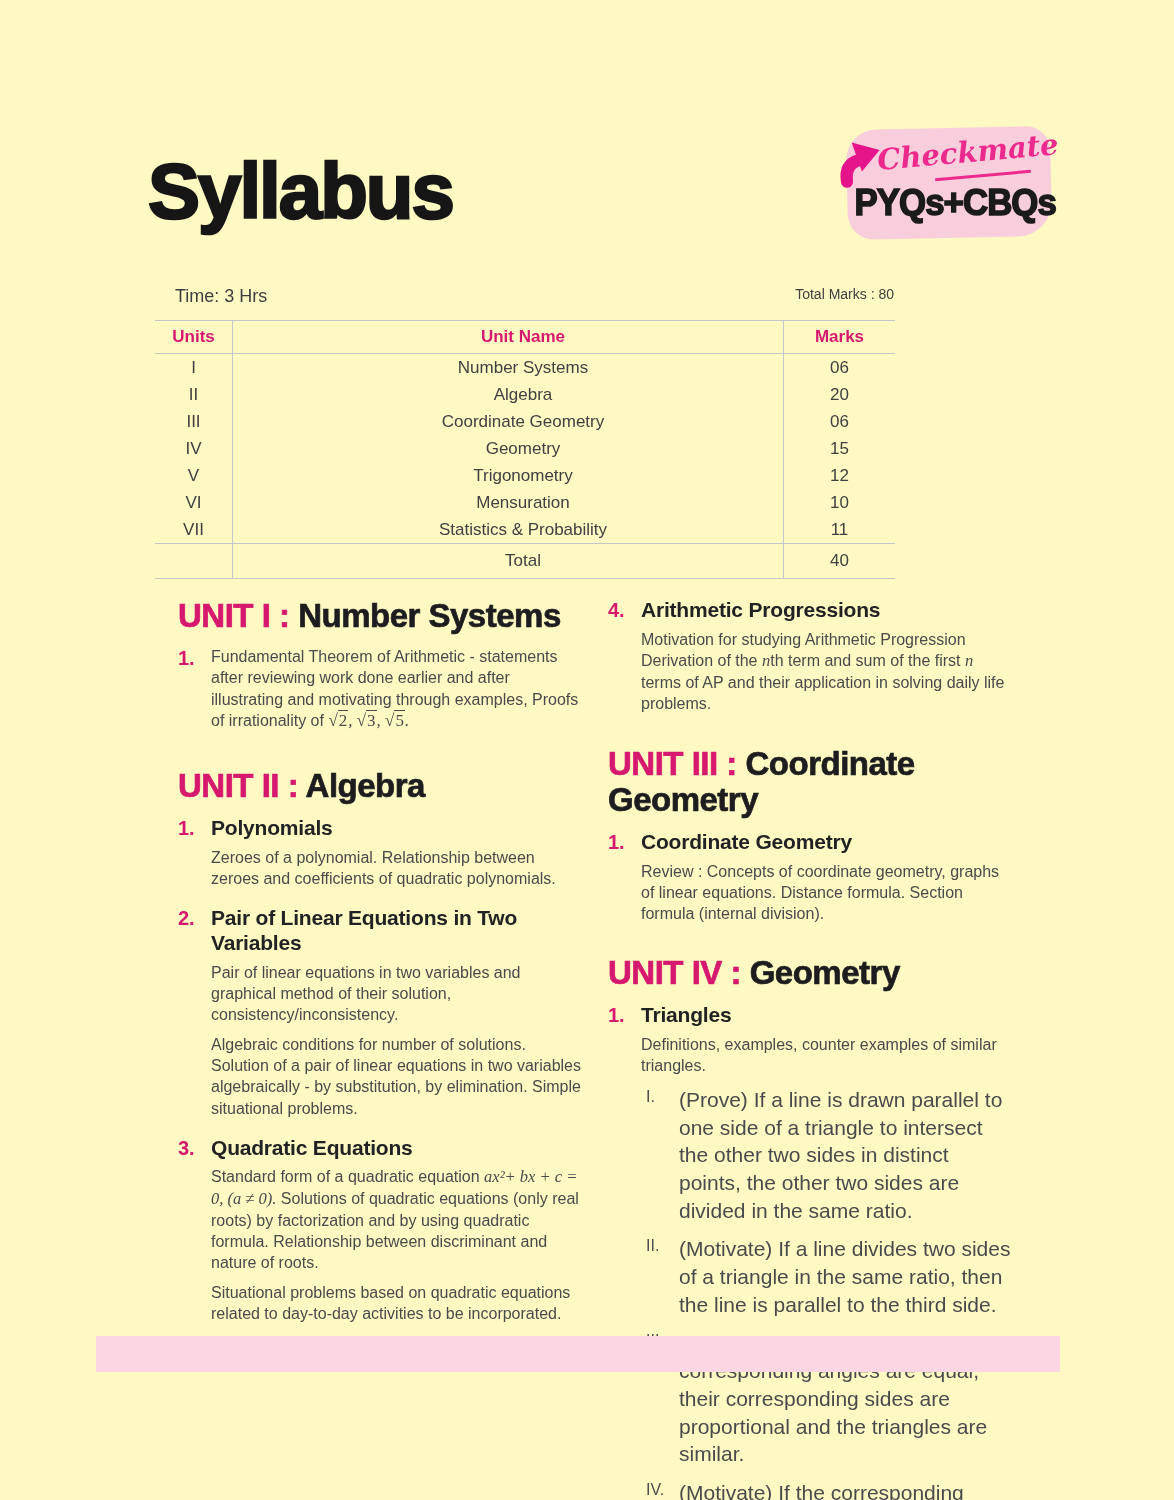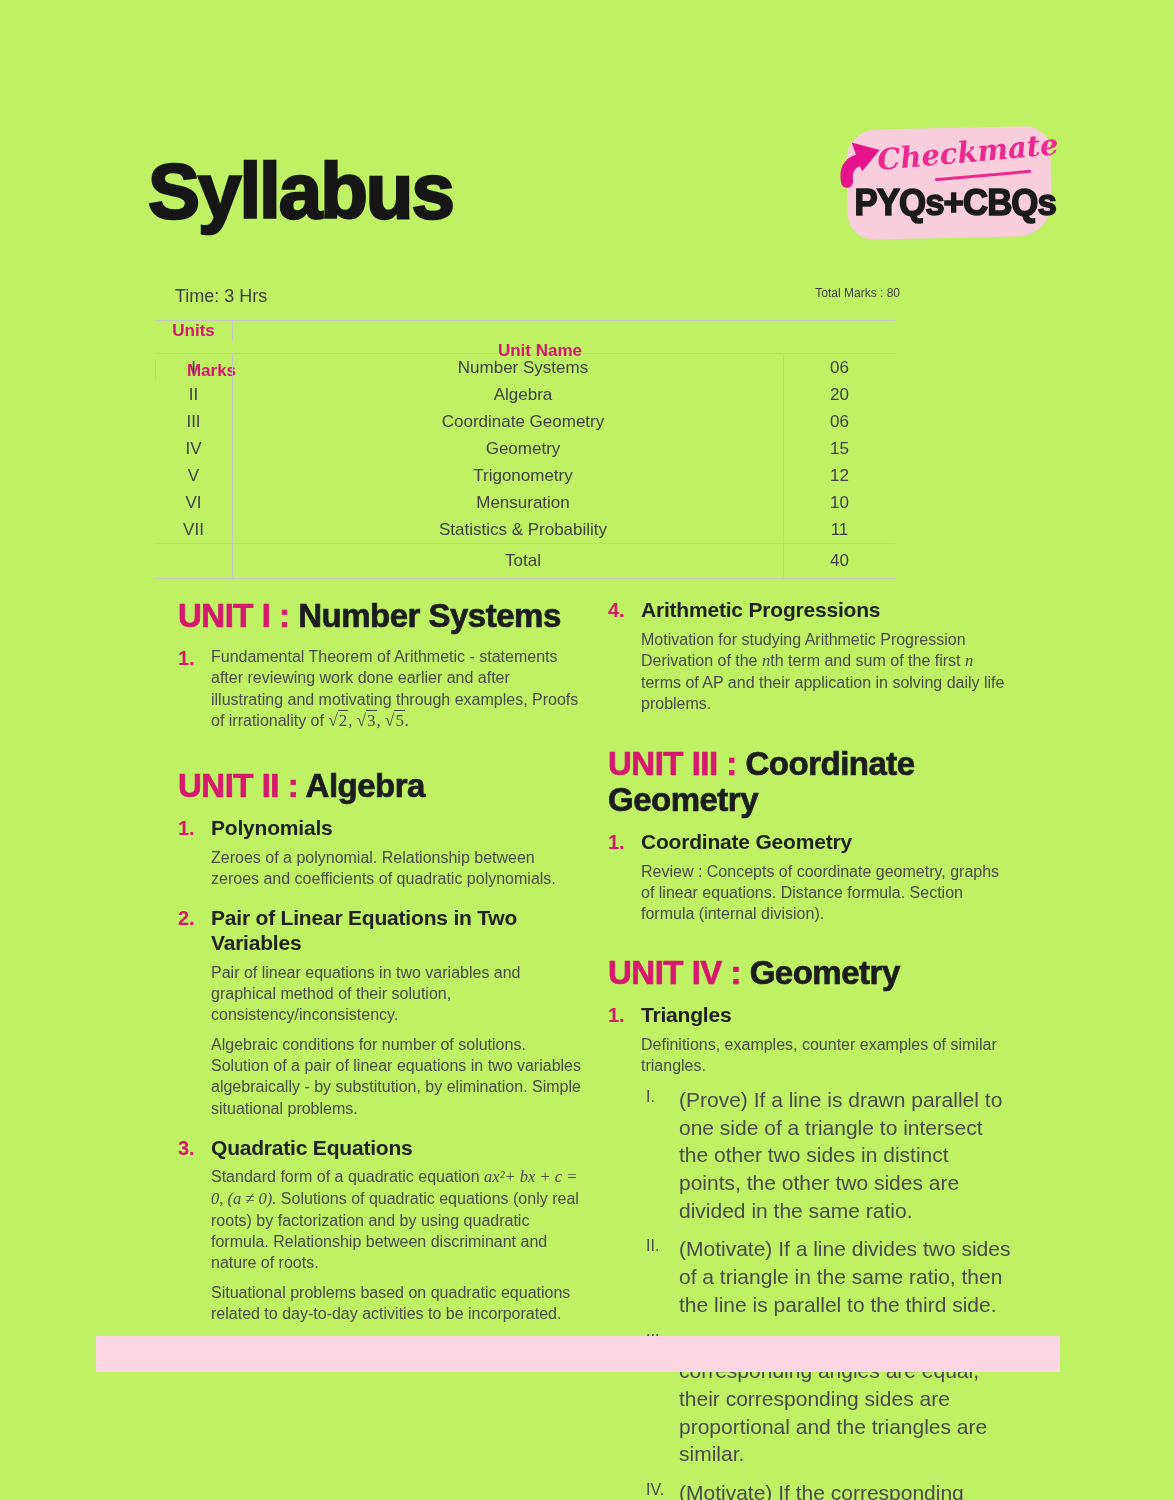--- a/index.html
+++ b/index.html
@@ -1,19 +1,19 @@
 <!DOCTYPE html>
 <html><head>
 <meta charset="utf-8">
 <style>
   * { margin:0; padding:0; box-sizing:border-box; }
   html,body { background:#ffffff; }
   .page {
     position:relative; width:1174px; height:1500px; margin:0 auto;
-    background:#bef264; overflow:hidden;
+    background:#fef9c3; overflow:hidden;
     font-family:"Liberation Sans", sans-serif;
   }
 
   
   .title {
     position:absolute; left:148px; top:152px;
     font-size:78px; font-weight:900; letter-spacing:-2px; color:#161616;
     -webkit-text-stroke:2.5px #161616; line-height:1;
   }
   .logo {
@@ -39,37 +39,37 @@
     font-size:37px; font-weight:900; color:#1b1b1b; letter-spacing:-1px;
     -webkit-text-stroke:1.6px #1b1b1b; transform:scaleX(0.94);
   }
   .logo-arrow { position:absolute; left:0; top:10px; width:56px; height:56px; }
 
   .meta-time {
     position:absolute; left:175px; top:286px;
     font-size:18px; color:#3e3e40;
   }
   .meta-marks {
-    position:absolute; right:274px; top:286px;
-    font-size:12px; color:#3e3e40;
+    position:absolute; right:280px; top:286px;
+    font-size:14px; color:#3e3e40;
   }
 
   
   .mtable {
     position:absolute; left:155px; top:320px; width:740px;
     border-top:1px solid #c6c6c8; border-bottom:1px solid #c6c6c8;
     color:#414042; font-size:17px;
   }
   .trow { display:flex; align-items:center; }
   .c-units { width:78px; text-align:center; border-right:1px solid #c6c6c8; align-self:stretch;
              display:flex; align-items:center; justify-content:center; }
   .c-name  { flex:1; padding-left:30px;text-align:center; }
   .c-marks { width:112px; text-align:left; border-left:1px solid #c6c6c8; align-self:stretch;
              display:flex; align-items:center; justify-content:center; }
-  .thead { height:33px; border-bottom:1px solid #c6c6c8; font-weight:bold; color:#d6186f;flex-direction:column; }
+  .thead { height:33px; border-bottom:1px solid #c6c6c8; font-weight:bold; color:#d6186f; }
   .tbody-row { height:27px; }
   .trow-total { height:35px; border-top:1px solid #c6c6c8; }
 
   
   .col { position:absolute; top:598px; width:404px; }
   .col-left  { left:178px; }
   .col-right { left:608px; }
 
   .unit-heading { font-size:33px; font-weight:bold; letter-spacing:-0.5px; line-height:1.1;
                   margin-bottom:12px; -webkit-text-stroke:0.7px currentColor; }

